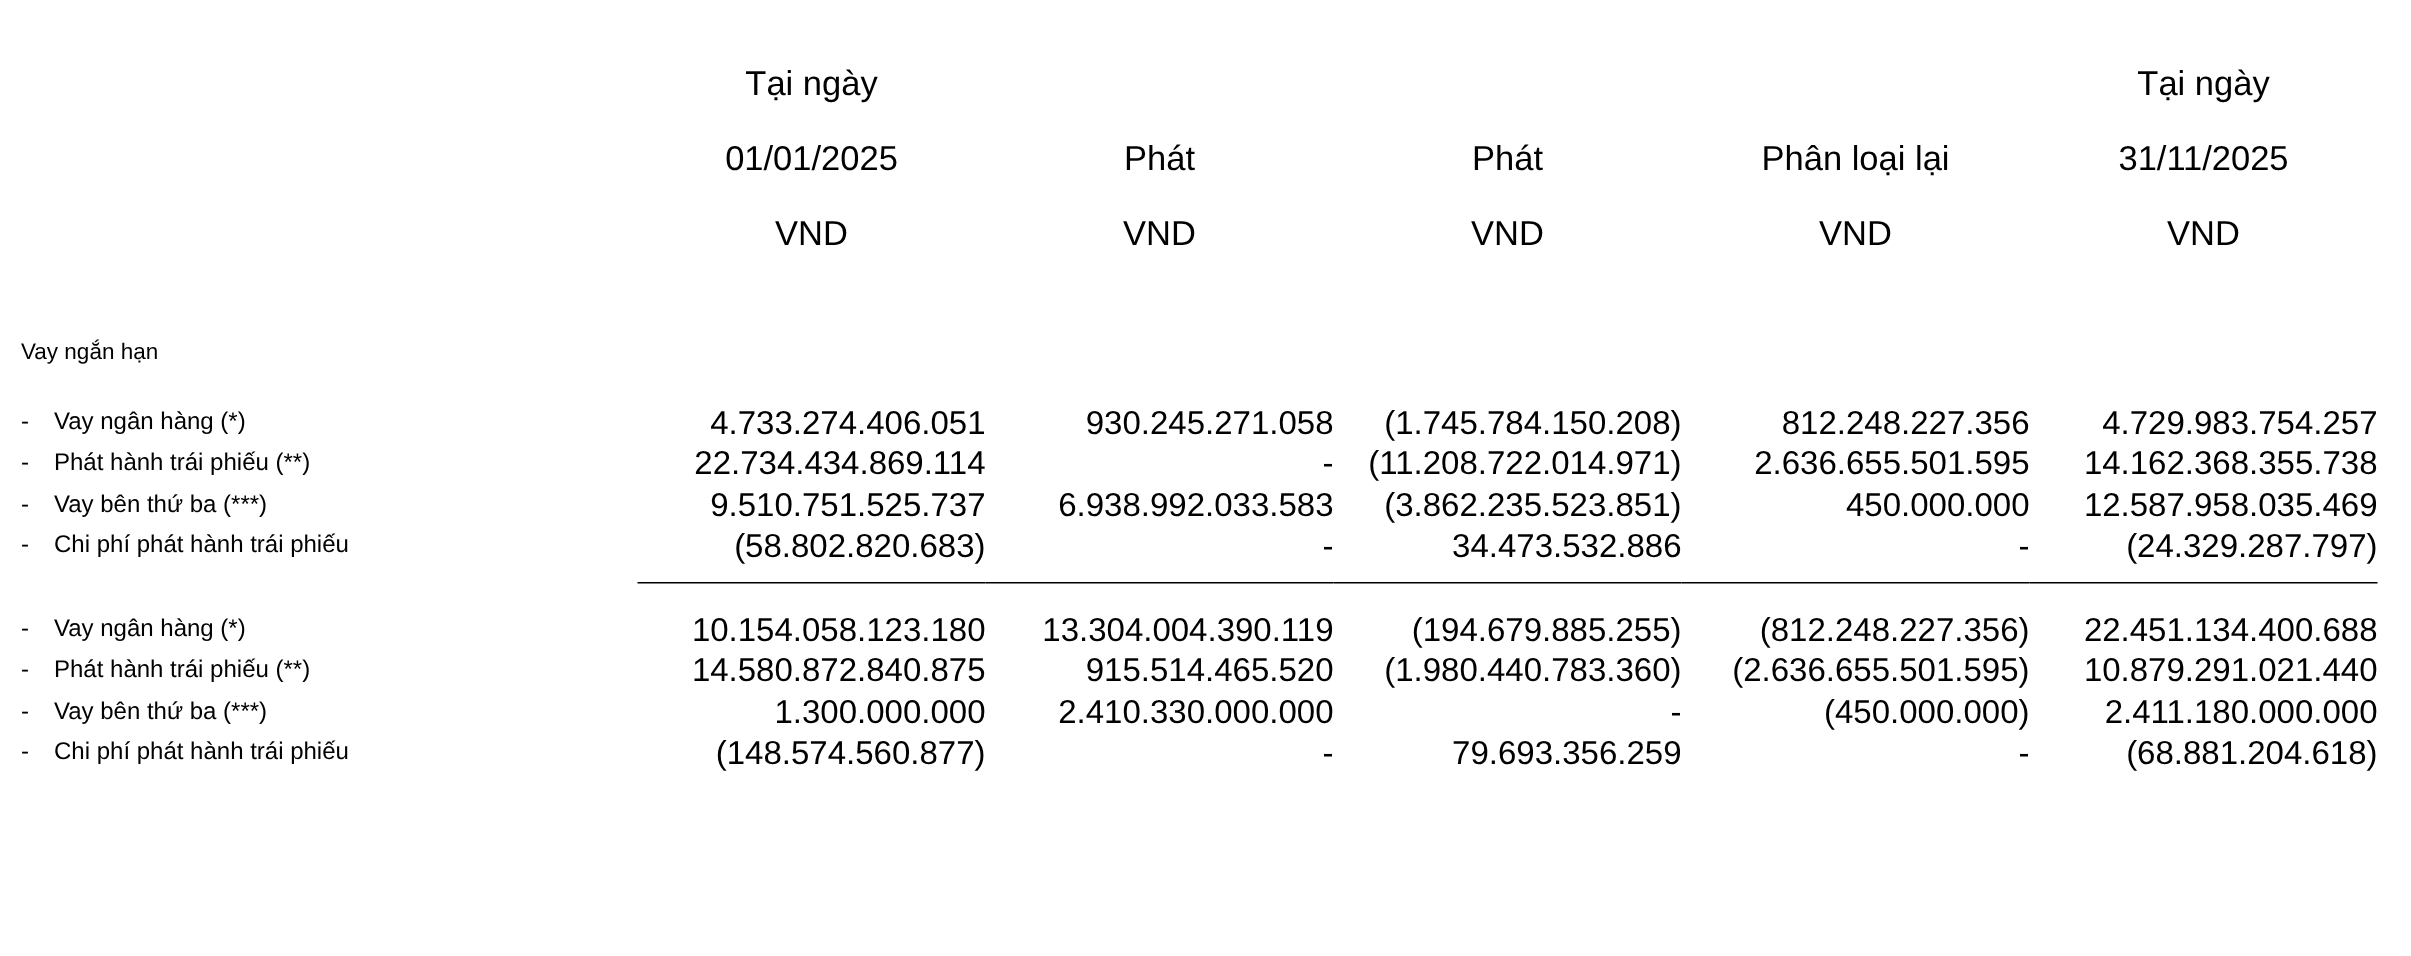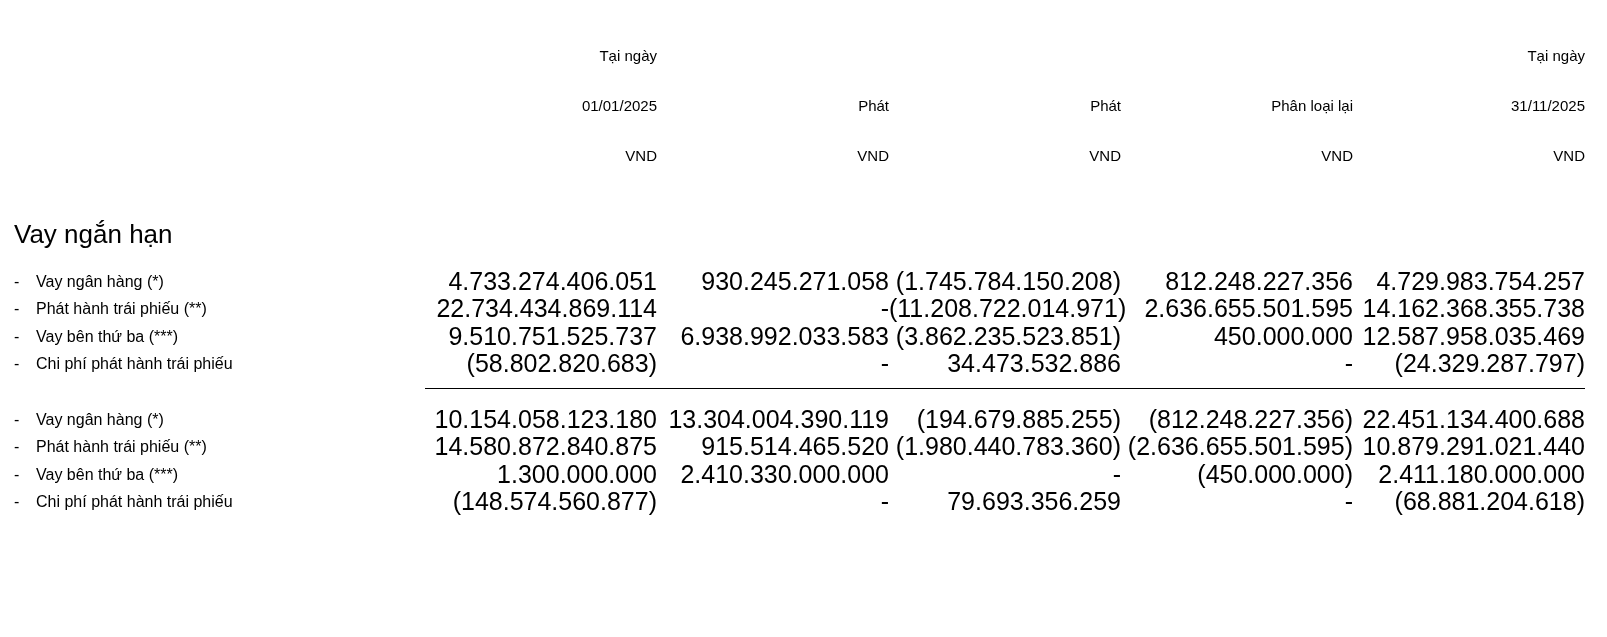--- a/index.html
+++ b/index.html
@@ -29,44 +29,44 @@
   }
   col.c-label { width: 411px; }
   col.c-num   { width: 232px; }
 
   th, td {
     padding: 0;
     vertical-align: bottom;
     font-weight: normal;
   }
   .hdr-cell {
-    text-align: right;
+    text-align: center;
     line-height: 25px;
     padding-bottom: 10px;
     padding-right: 0px;
     white-space: pre-line;
-    font-size: 15px;
+    font-size: 23px;
   }
   .hdr-cell span { display: block; }
   .num {
     text-align: right;
     line-height: 27.5px;
-    font-size: 25px;
+    font-size: 22px;
     font-variant-numeric: tabular-nums;
   }
   .lbl {
     text-align: left;
     line-height: 27.5px;
     font-size: 16px;
     white-space: nowrap;
   }
   .section-title td {
     padding-top: 18px;
     padding-bottom: 6px;
-    font-size: 26px;
+    font-size: 15px;
     margin-left: 16px;
   }
   .group-gap td { height: 13px; }
 
   
   .dash {
     display: inline-block;
     width: 22px;
   }
 

